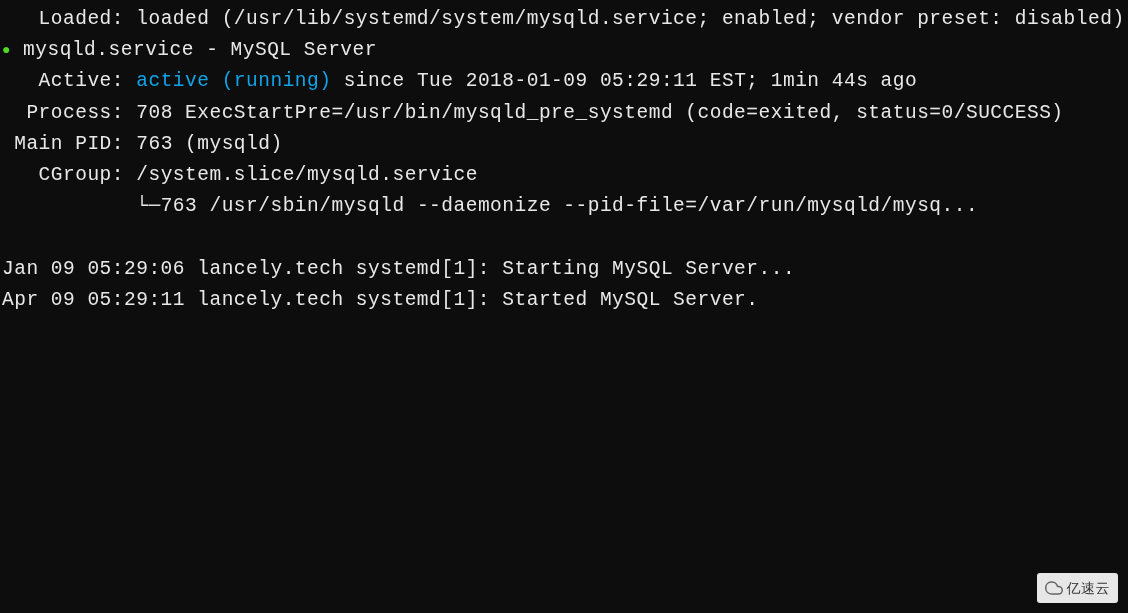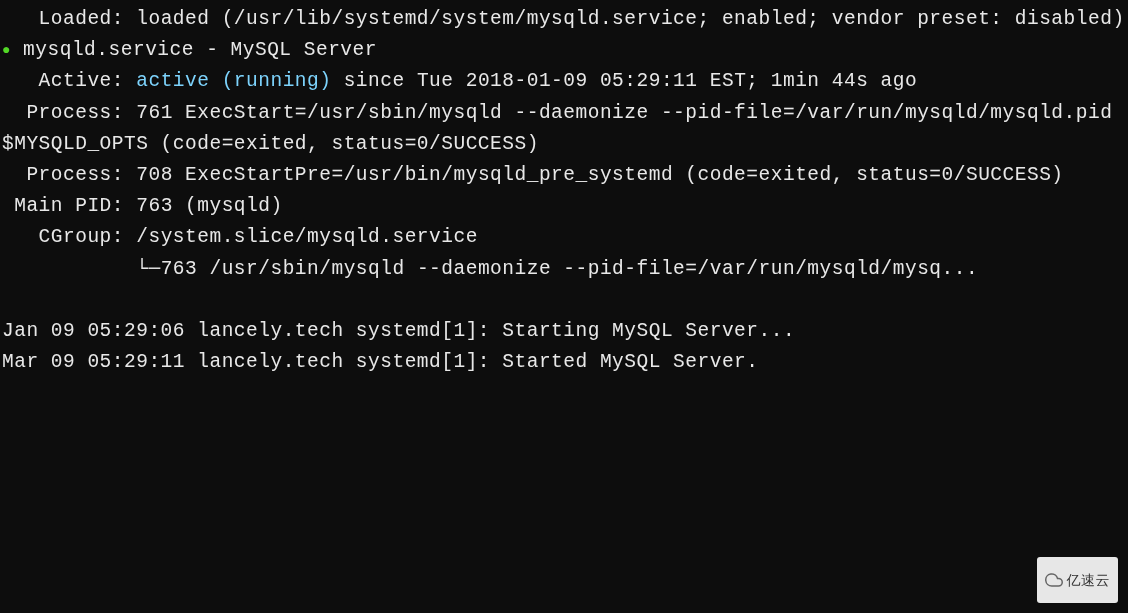--- a/index.html
+++ b/index.html
@@ -18,62 +18,61 @@
       padding: 4px 2px;
       letter-spacing: 0.5px;
       position: relative;
       overflow: hidden;
     }
     .line {
       white-space: pre-wrap;
       word-break: break-all;
     }
     .green {
-      color: #7dd3fc;
+      color: #0ea5e9;
     }
     .bullet-green {
       color: #52d726;
       font-size: 14px;
       vertical-align: middle;
       display: inline-block;
     }
     .watermark {
       position: absolute;
       right: 10px;
       bottom: 10px;
       background: rgba(255,255,255,0.9);
-      padding: 12px 8px;
+      padding: 4px 8px;
       border-radius: 3px;
       font-size: 14px;
       color: #333;
       font-family: Arial, sans-serif;
       display: flex;
       align-items: center;
       gap: 4px;
     }
     .watermark-icon {
       width: 18px;
       height: 18px;
     }
   </style>
 </head>
 <body>
 
 <div class="terminal">
   <div class="line">   Loaded: loaded (/usr/lib/systemd/system/mysqld.service; enabled; vendor preset: disabled)</div>
   <div class="line"><span class="bullet-green">●</span><span> mysqld.service - MySQL Server</span></div>
   <div class="line"><span>   Active: </span><span class="green">active (running)</span><span> since Tue 2018-01-09 05:29:11 EST; 1min 44s ago</span></div>
-  <div class="line">  Process: 761 ExecStart=/usr/sbin/mysqld --daemonize --pid-file=/var/run/mysqld/mysqld.pid $MYSQLD_OPTS (code=exited, status=0/SUCCESS)</div>
   <div class="line">  Process: 708 ExecStartPre=/usr/bin/mysqld_pre_systemd (code=exited, status=0/SUCCESS)</div>
   <div class="line"> Main PID: 763 (mysqld)</div>
   <div class="line">   CGroup: /system.slice/mysqld.service</div>
   <div class="line">           └─763 /usr/sbin/mysqld --daemonize --pid-file=/var/run/mysqld/mysq...</div>
   <div class="line"> </div>
   <div class="line">Jan 09 05:29:06 lancely.tech systemd[1]: Starting MySQL Server...</div>
-  <div class="line">Mar 09 05:29:11 lancely.tech systemd[1]: Started MySQL Server.</div>
+  <div class="line">Apr 09 05:29:11 lancely.tech systemd[1]: Started MySQL Server.</div>
 </div>
 
 <div class="watermark">
   <svg class="watermark-icon" viewBox="0 0 24 24" fill="none" stroke="#666" stroke-width="2">
     <path d="M18 10h-1.26A8 8 0 1 0 9 20h9a5 5 0 0 0 0-10z"></path>
   </svg>
   <span>亿速云</span>
 </div>
 
 </body></html>

